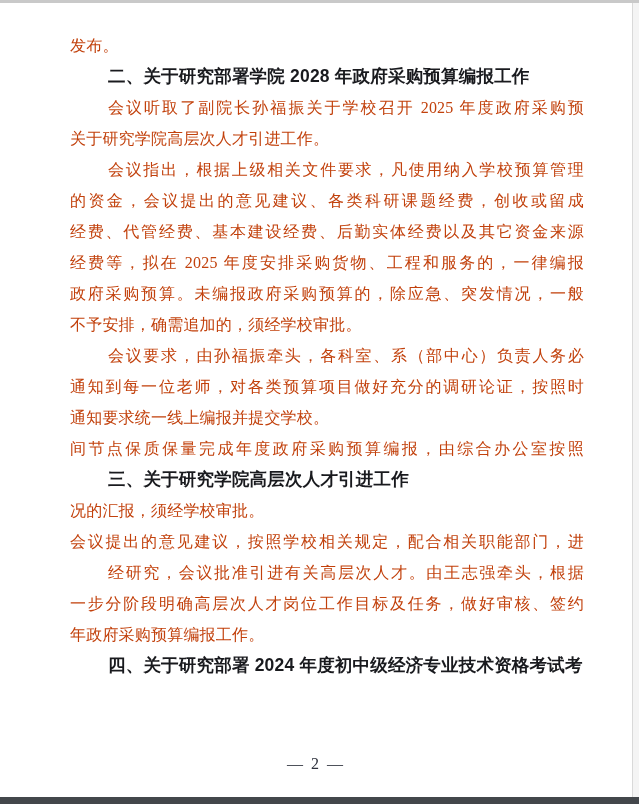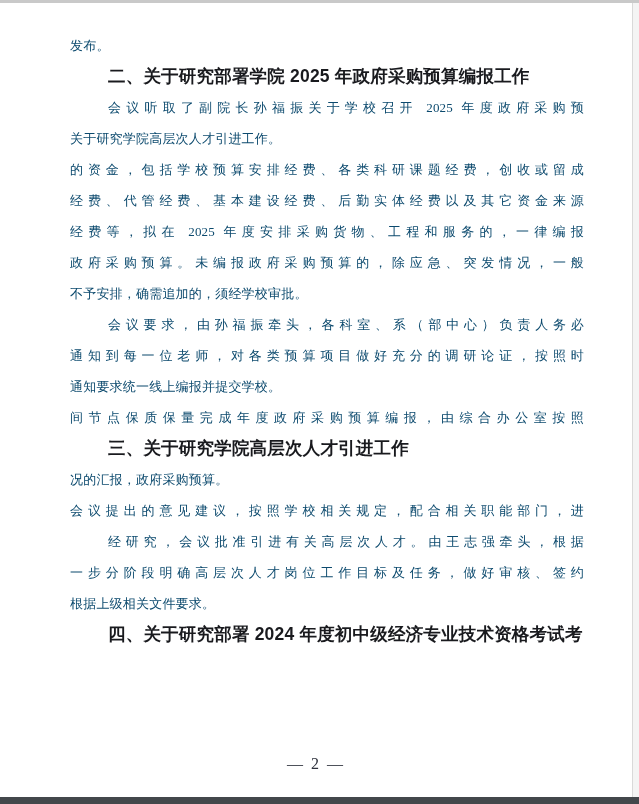--- a/index.html
+++ b/index.html
@@ -42,22 +42,22 @@
   }
   .content {
     position: absolute;
     left: 70px;
     top: 30px;
     width: 514px;
   }
   .line {
     height: 31px;
     line-height: 31px;
-    font-size: 13px;
-    color: #0c4a6e;
+    font-size: 16px;
+    color: #c2410c;
     white-space: nowrap;
     overflow: hidden;
     letter-spacing: 0.2px;
   }
   .line.fill {
     text-align: justify;
     text-align-last: justify;
   }
   .line.indent {
     padding-left: 38px;
@@ -84,37 +84,38 @@
 <body>
 
 <div class="page">
   <div class="edge-top"></div>
   <div class="edge-right-gutter"></div>
   <div class="edge-right-line"></div>
 
   <div class="content">
 
   <div class="line">发布。</div>
-      <div class="line heading indent">二、关于研究部署学院 2025 年政府采购预算编报工作</div>
+      <div class="line heading indent">二、关于研究部署学院 2028 年政府采购预算编报工作</div>
       <div class="line indent fill">会议听取了副院长孙福振关于学校召开 2025 年度政府采购预</div>
       <div class="line">关于研究学院高层次人才引进工作。</div>
-      <div class="line fill">的资金，包括学校预算安排经费、各类科研课题经费，创收或留成</div>
+      <div class="line indent fill">会议指出，根据上级相关文件要求，凡使用纳入学校预算管理</div>
+      <div class="line fill">的资金，会议提出的意见建议、各类科研课题经费，创收或留成</div>
       <div class="line fill">经费、代管经费、基本建设经费、后勤实体经费以及其它资金来源</div>
       <div class="line fill">经费等，拟在 2025 年度安排采购货物、工程和服务的，一律编报</div>
       <div class="line fill">政府采购预算。未编报政府采购预算的，除应急、突发情况，一般</div>
       <div class="line">不予安排，确需追加的，须经学校审批。</div>
       <div class="line indent fill">会议要求，由孙福振牵头，各科室、系（部中心）负责人务必</div>
       <div class="line fill">通知到每一位老师，对各类预算项目做好充分的调研论证，按照时</div>
       <div class="line">通知要求统一线上编报并提交学校。</div>
       <div class="line fill">间节点保质保量完成年度政府采购预算编报，由综合办公室按照</div>
       <div class="line heading indent">三、关于研究学院高层次人才引进工作</div>
-      <div class="line">况的汇报，政府采购预算。</div>
+      <div class="line">况的汇报，须经学校审批。</div>
       <div class="line fill">会议提出的意见建议，按照学校相关规定，配合相关职能部门，进</div>
       <div class="line indent fill">经研究，会议批准引进有关高层次人才。由王志强牵头，根据</div>
       <div class="line fill">一步分阶段明确高层次人才岗位工作目标及任务，做好审核、签约</div>
-      <div class="line">根据上级相关文件要求。</div>
+      <div class="line">年政府采购预算编报工作。</div>
       <div class="line heading indent">四、关于研究部署 2024 年度初中级经济专业技术资格考试考</div>
     </div>
 
   <div class="footer">— 2 —</div>
 
   <div class="edge-bottom"></div>
 </div>
 
 </body></html>

